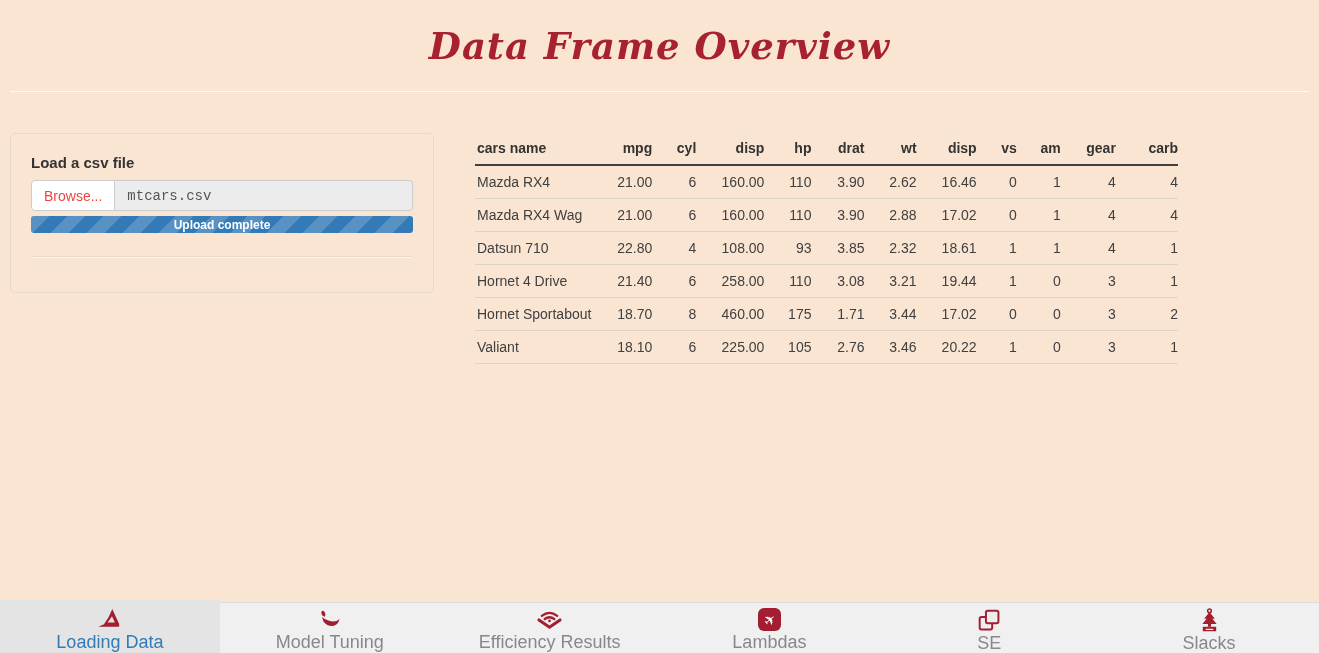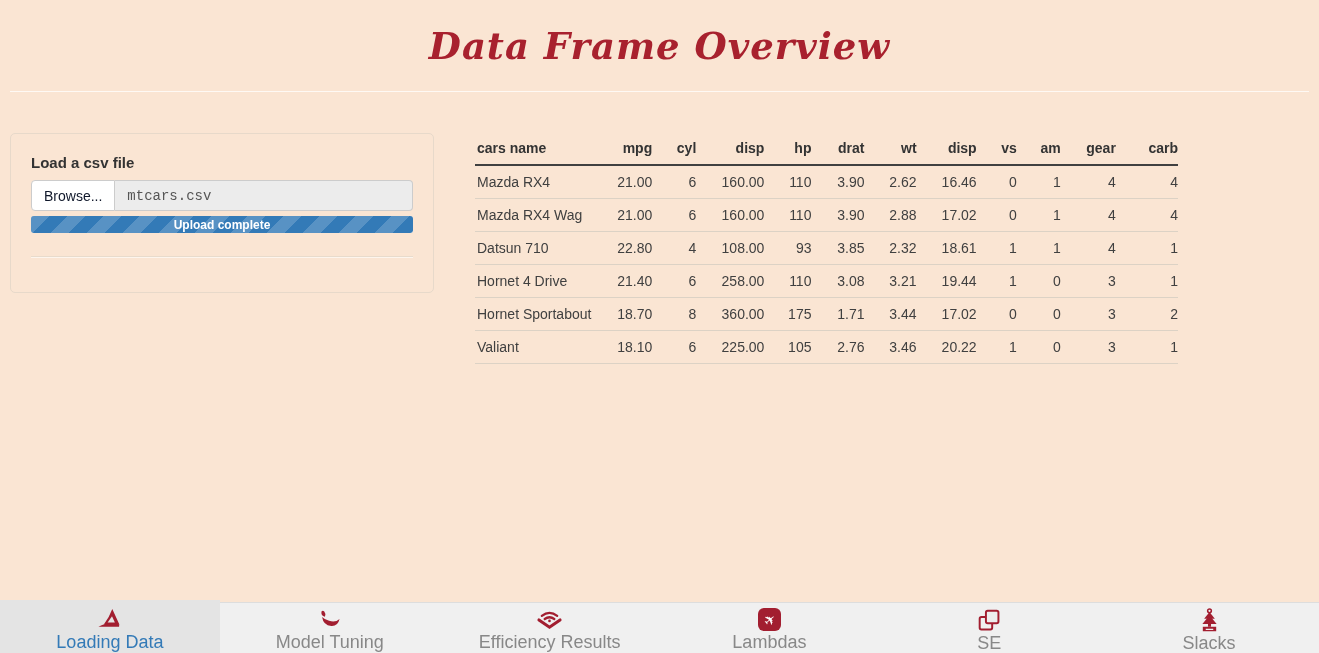--- a/index.html
+++ b/index.html
@@ -14,21 +14,21 @@
     font-size:37px; color:#a8212e; letter-spacing:1px; }
   .top-divider { position:absolute; top:91px; left:10px; right:10px; border:0;
     border-top:1px solid rgba(255,255,255,0.75); }
 
   
   .well { position:absolute; left:10px; top:133px; width:424px; height:160px;
     border:1px solid #e7d9ca; border-radius:5px; padding:20px; background:transparent; }
   .well-label { font-weight:bold; font-size:15px; color:#333; margin-bottom:9px; }
   .input-group { display:flex; width:100%; height:31px; }
   .btn-browse { height:31px; padding:0 12px; background:#ffffff; border:1px solid #ccc;
-    border-radius:4px 0 0 4px; font-family:"Liberation Sans", sans-serif; font-size:14px; color:#0f172a;
+    border-radius:4px 0 0 4px; font-family:"Liberation Sans", sans-serif; font-size:14px; color:#ef4444;
     cursor:pointer; }
   .file-text { flex:1; height:31px; background:#ececec; border:1px solid #ccc; border-left:none;
     border-radius:0 4px 4px 0; padding:0 12px; font-size:14px; color:#555;
     font-family:Liberation Mono, monospace; }
   .progress { margin-top:5px; height:17px; border-radius:3px; overflow:hidden; background:#f5f5f5;
     box-shadow:inset 0 1px 2px rgba(0,0,0,.1); }
   .progress-bar { height:100%; width:100%; background-color:#337ab7;
     background-image:linear-gradient(135deg, rgba(255,255,255,.18) 25%, transparent 25%,
       transparent 50%, rgba(255,255,255,.18) 50%, rgba(255,255,255,.18) 75%, transparent 75%, transparent);
     background-size:36px 36px; color:#fff; font-size:12px; font-weight:bold;
@@ -168,21 +168,21 @@
             <td>19.44</td>
             <td>1</td>
             <td>0</td>
             <td>3</td>
             <td>1</td>
           </tr>
           <tr>
             <td>Hornet Sportabout</td>
             <td>18.70</td>
             <td>8</td>
-            <td>360.00</td>
+            <td>460.00</td>
             <td>175</td>
             <td>1.71</td>
             <td>3.44</td>
             <td>17.02</td>
             <td>0</td>
             <td>0</td>
             <td>3</td>
             <td>2</td>
           </tr>
           <tr>

